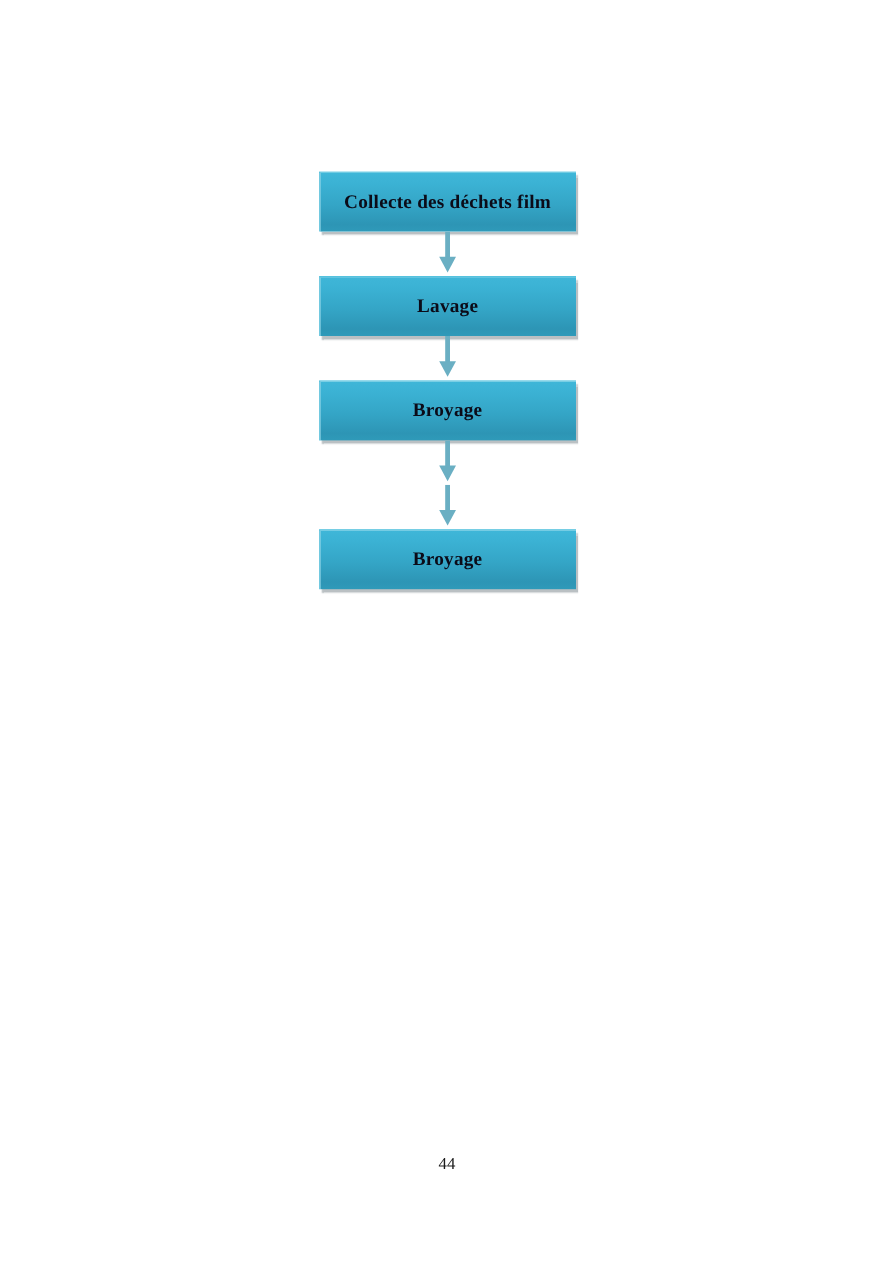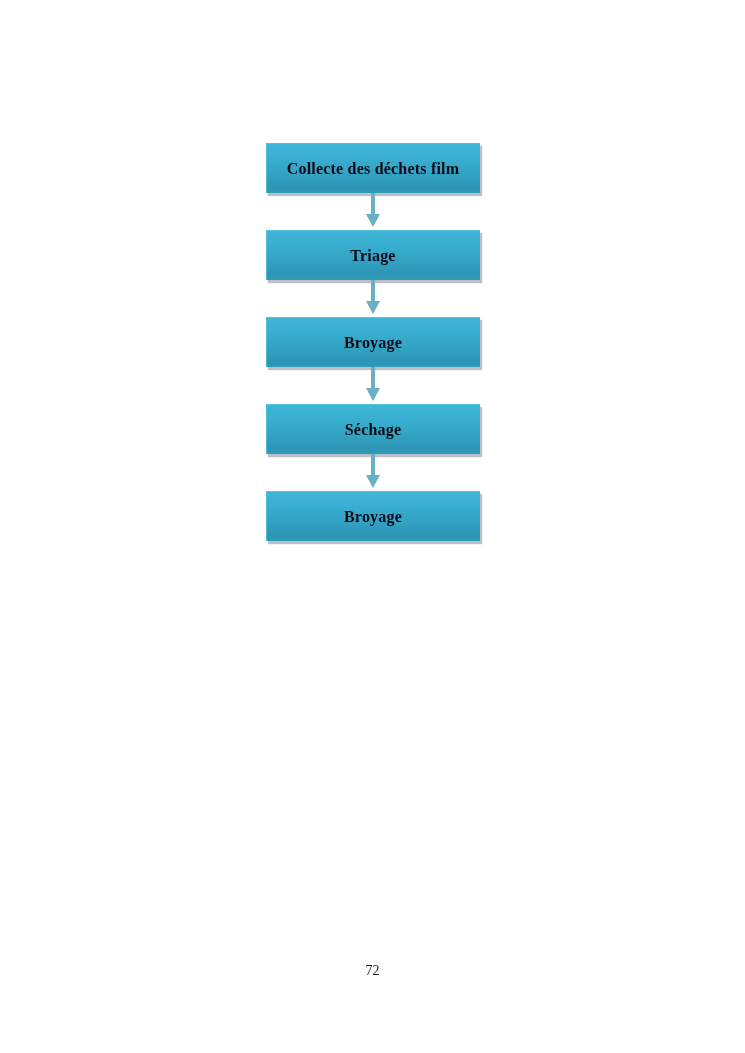--- a/index.html
+++ b/index.html
@@ -116,21 +116,21 @@
 
     <div class="flow-arrow">
       <svg class="arrow-svg" width="22" height="37" viewBox="0 0 22 37">
         <rect x="9" y="0" width="4" height="23" fill="#6aafc3"></rect>
         <polygon points="4,21 18,21 11,34" fill="#6aafc3"></polygon>
       </svg>
     </div>
 
     <div class="flow-step">
       <div class="flow-box">
-        <span class="flow-box-label">Triage</span>
+        <span class="flow-box-label">Lavage</span>
       </div>
     </div>
 
     <div class="flow-arrow">
       <svg class="arrow-svg" width="22" height="37" viewBox="0 0 22 37">
         <rect x="9" y="0" width="4" height="23" fill="#6aafc3"></rect>
         <polygon points="4,21 18,21 11,34" fill="#6aafc3"></polygon>
       </svg>
     </div>
 
@@ -140,36 +140,31 @@
       </div>
     </div>
 
     <div class="flow-arrow">
       <svg class="arrow-svg" width="22" height="37" viewBox="0 0 22 37">
         <rect x="9" y="0" width="4" height="23" fill="#6aafc3"></rect>
         <polygon points="4,21 18,21 11,34" fill="#6aafc3"></polygon>
       </svg>
     </div>
 
-    <div class="flow-step">
-      <div class="flow-box">
-        <span class="flow-box-label">Séchage</span>
-      </div>
-    </div>
 
     <div class="flow-arrow">
       <svg class="arrow-svg" width="22" height="37" viewBox="0 0 22 37">
         <rect x="9" y="0" width="4" height="23" fill="#6aafc3"></rect>
         <polygon points="4,21 18,21 11,34" fill="#6aafc3"></polygon>
       </svg>
     </div>
 
     <div class="flow-step">
       <div class="flow-box">
         <span class="flow-box-label">Broyage</span>
       </div>
     </div>
 
   </div>
 
-  <div class="page-number">72</div>
+  <div class="page-number">44</div>
 
 </div>
 
 </body></html>

